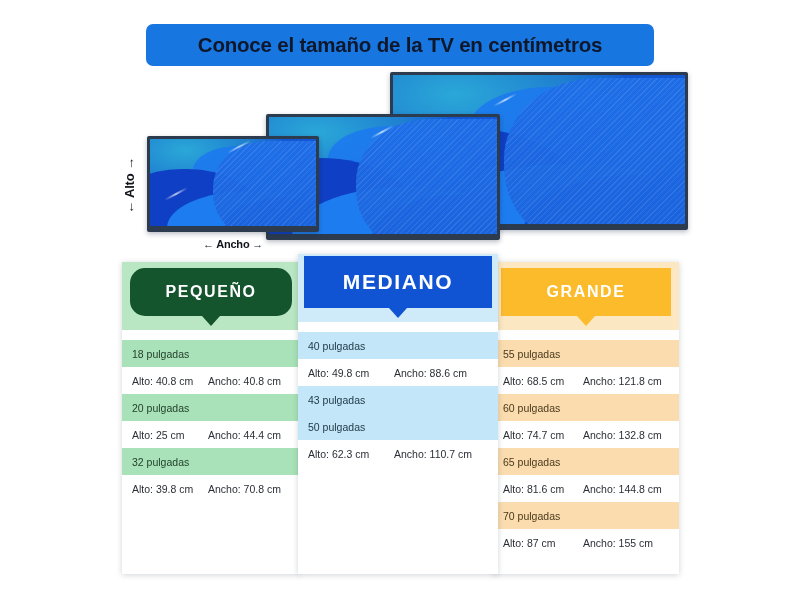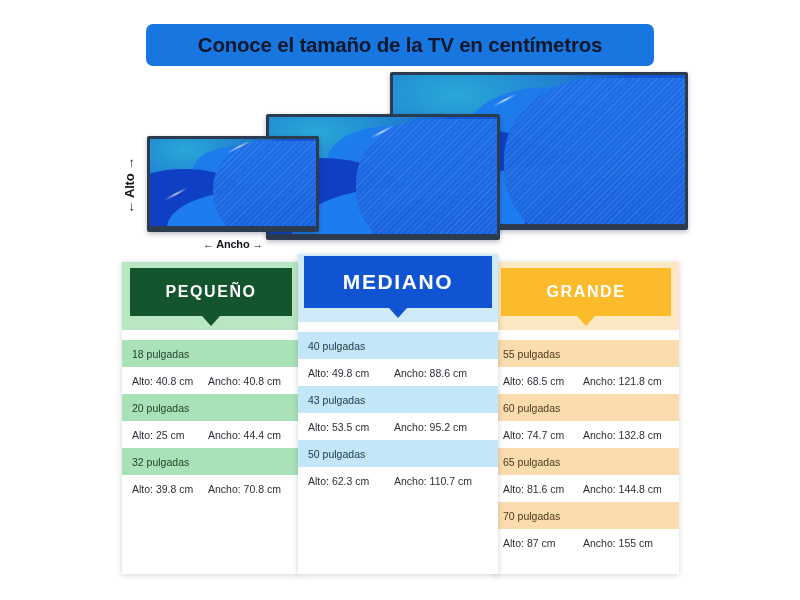--- a/index.html
+++ b/index.html
@@ -186,21 +186,21 @@
   }
   #card-medium .banner { left: 6px; right: 6px; top: 2px; height: 52px; }
 
   .banner-label {
     color: #ffffff;
     font-weight: bold;
     font-size: 16px;
     letter-spacing: 1.6px;
     white-space: nowrap;
   }
-  #card-small  .banner { background: #15552e; }
+  #card-small  .banner { background: #15552e; border-radius: 15px; }
   #card-medium .banner { background: #1154d3; }
   #card-large  .banner { background: #fbbb2b; }
   #card-medium .banner-label { font-size: 21px; }
 
   
   .notch {
     position: absolute;
     left: 50%;
     top: 100%;
     transform: translateX(-50%);
@@ -338,24 +338,20 @@
       <div class="card-body">
         <div class="spacer"></div>
 
         <div class="size-row">40 pulgadas</div>
         <div class="dim-row">
           <span class="alto">Alto: 49.8 cm</span>
           <span class="ancho">Ancho: 88.6 cm</span>
         </div>
 
         <div class="size-row">43 pulgadas</div>
-        <div class="dim-row">
-          <span class="alto">Alto: 53.5 cm</span>
-          <span class="ancho">Ancho: 95.2 cm</span>
-        </div>
 
         <div class="size-row">50 pulgadas</div>
         <div class="dim-row">
           <span class="alto">Alto: 62.3 cm</span>
           <span class="ancho">Ancho: 110.7 cm</span>
         </div>
       </div>
     </div>
 
     <div class="card" id="card-large">

